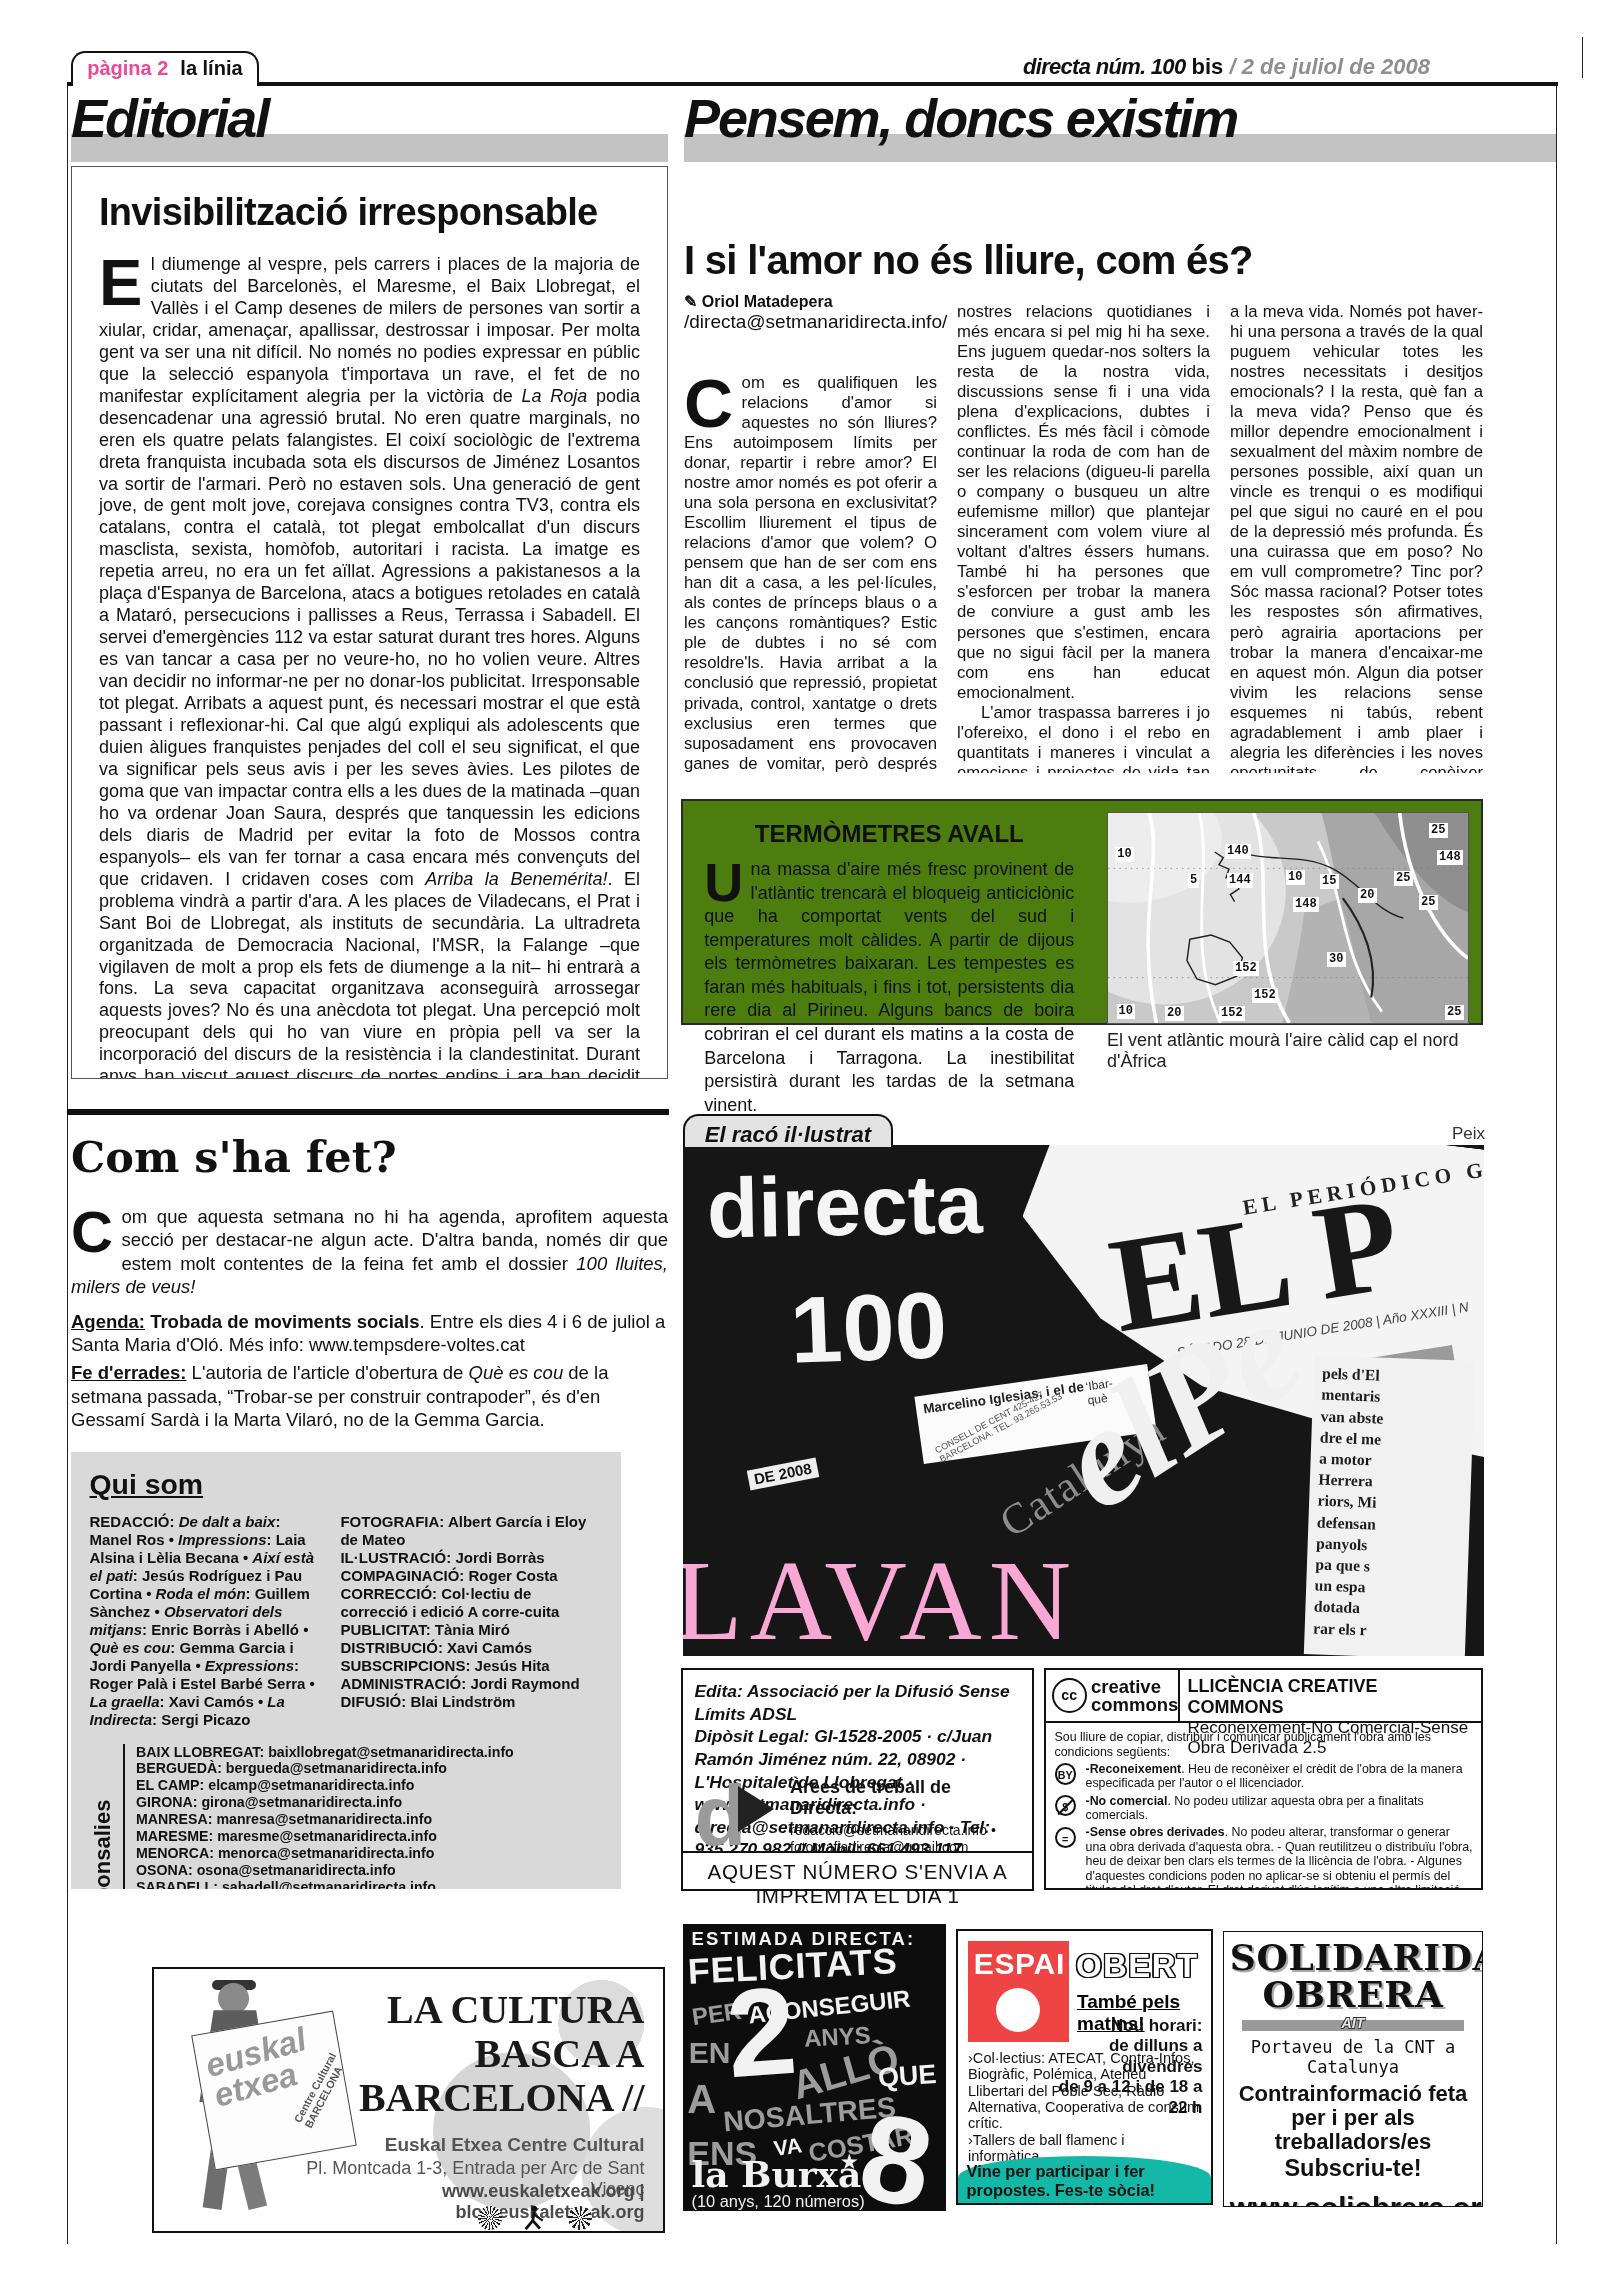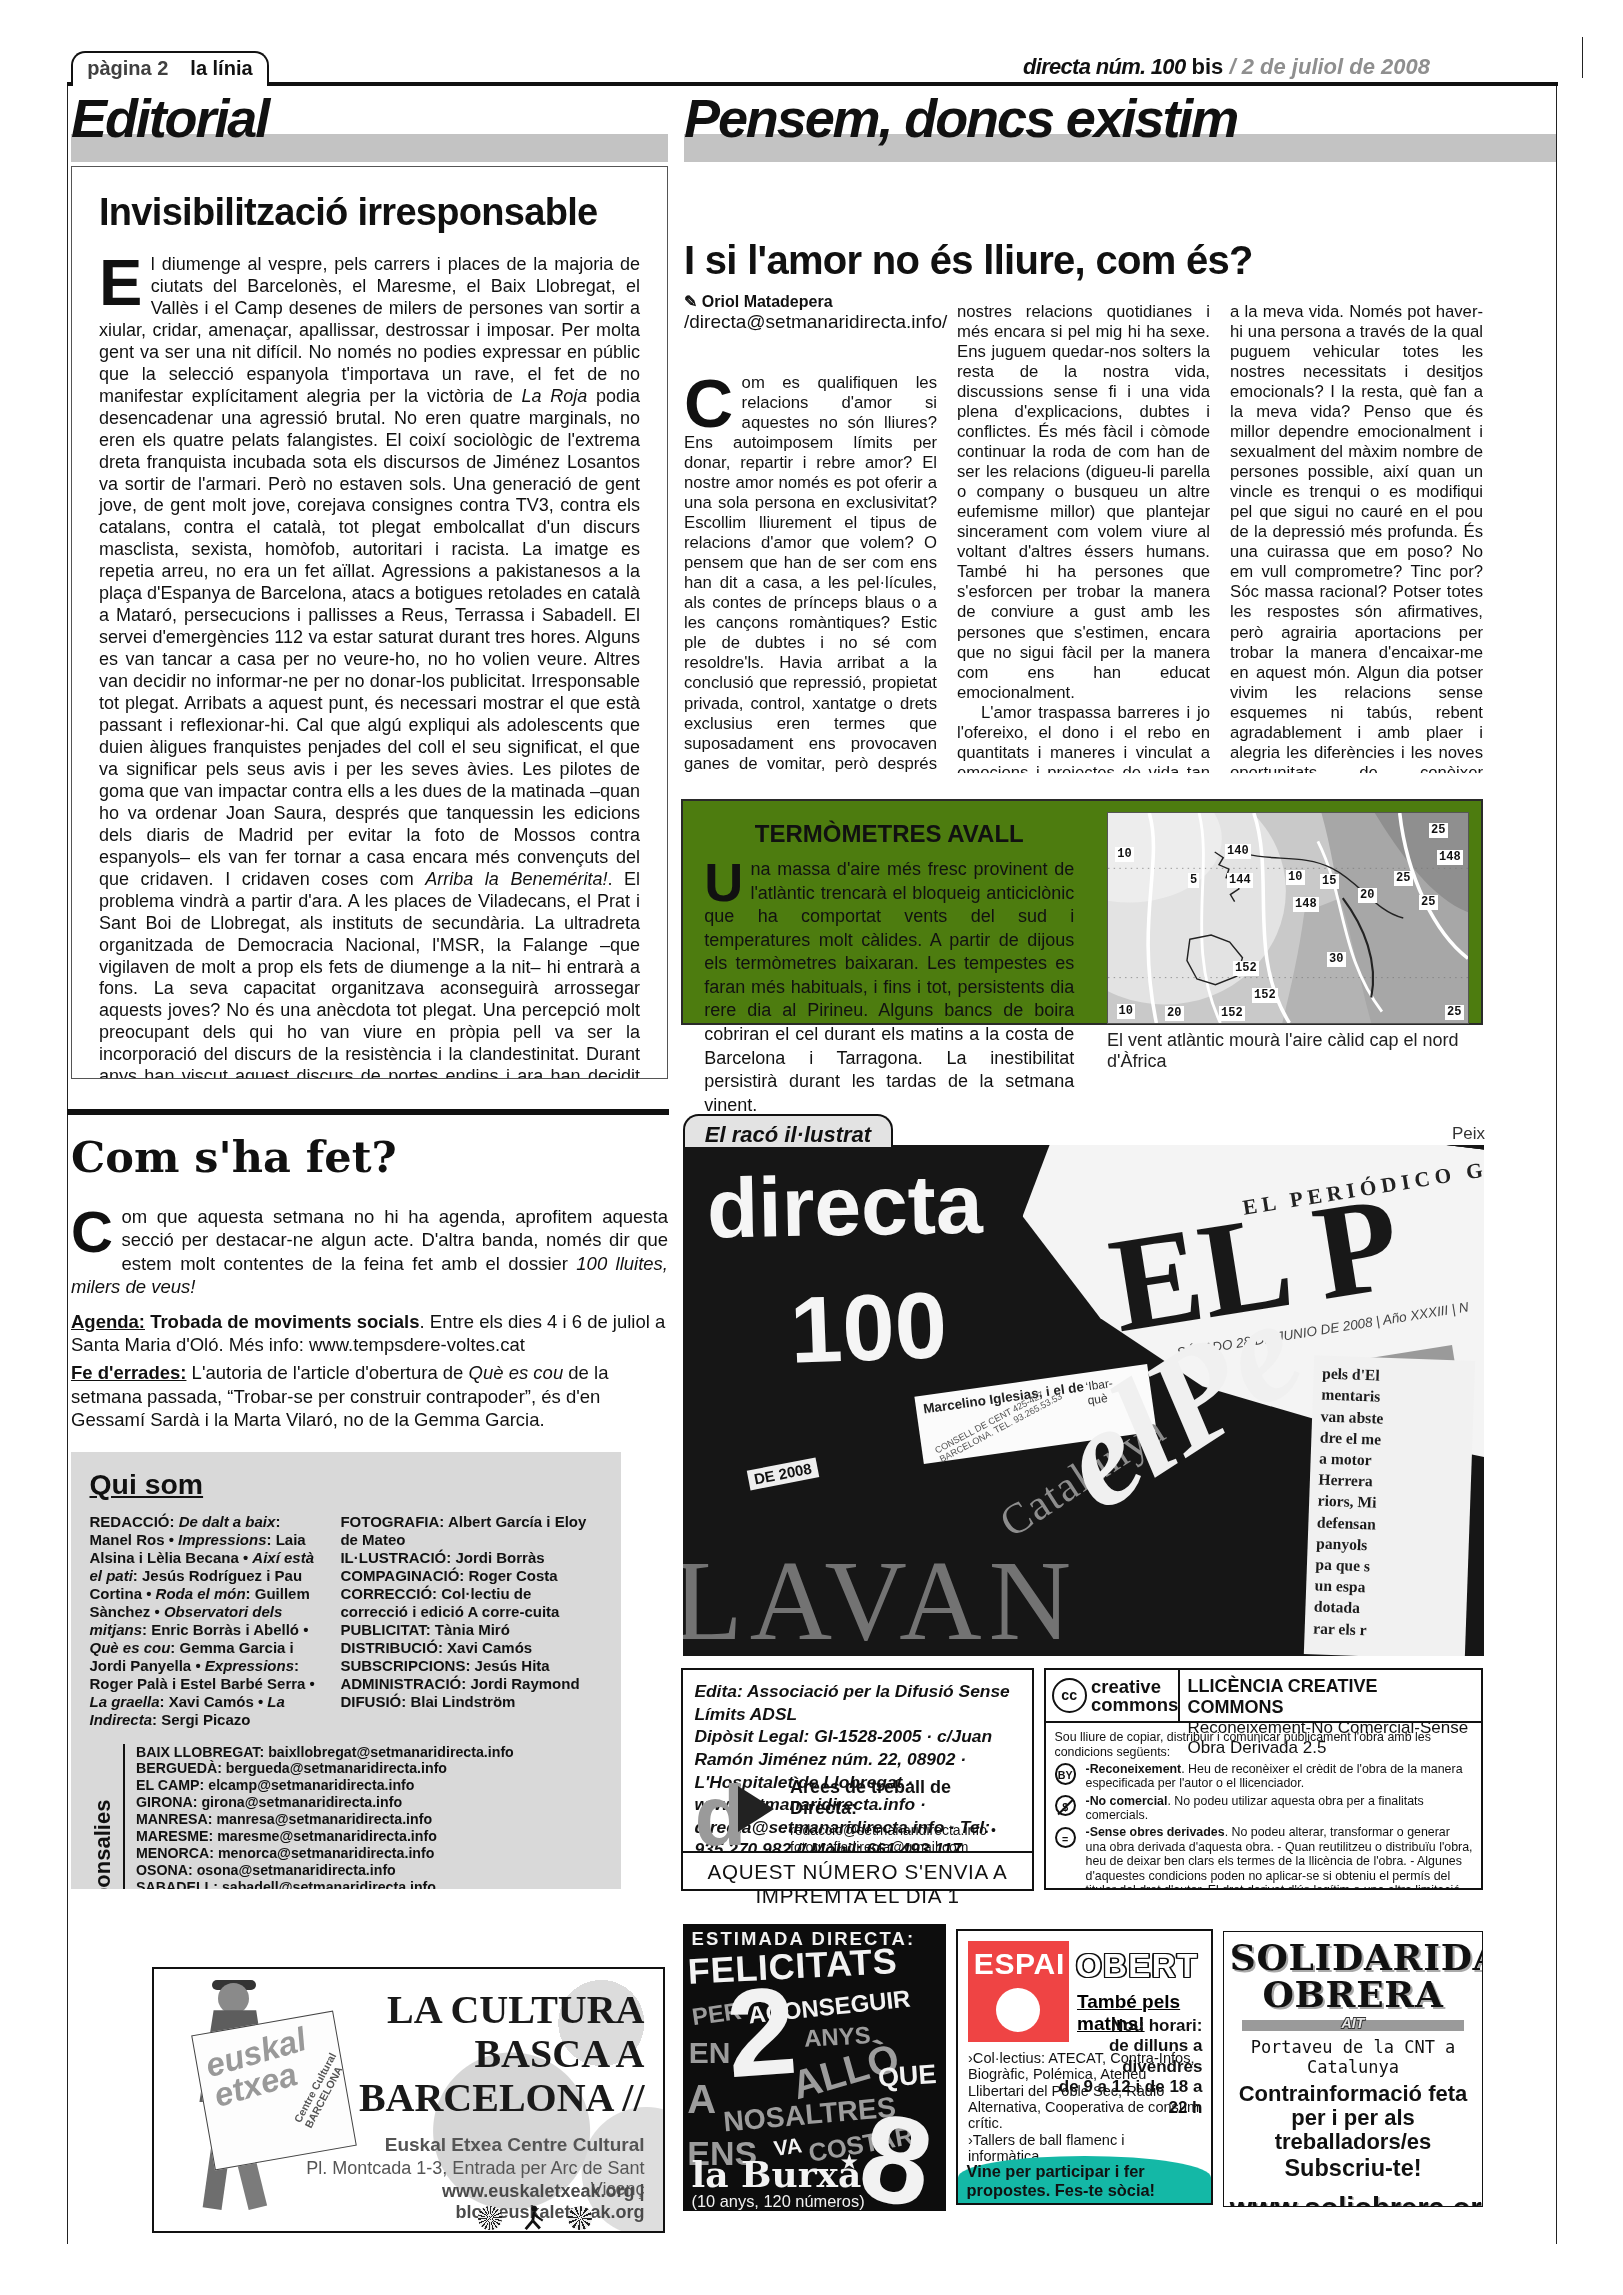--- a/index.html
+++ b/index.html
@@ -9,21 +9,21 @@
   .b{font-weight:700;} .i{font-style:italic;} .bi{font-weight:700;font-style:italic;}
   .bu{font-weight:700;text-decoration:underline;}
   .serif{font-family:"Liberation Serif",serif;}
   .slab{font-family:"DejaVu Serif",serif;}
   .just{text-align:justify;}
   
   .vrule{position:absolute;width:1.4px;background:#222;}
   .hrule{position:absolute;height:3.6px;background:#111;}
   
   .tab{position:absolute;left:71px;top:51px;height:28.4px;border:2.1px solid #111;border-bottom:none;border-radius:14.2px 14.2px 0 0;background:#fff;padding:4.3px 14.2px 0 14.2px;font-size:20px;font-weight:700;z-index:3;}
-  .tab .pg{color:#404040;margin-right:22px;}
+  .tab .pg{color:#ec4899;margin-right:12px;}
   .issue{position:absolute;top:54px;right:193px;font-size:22px;font-weight:700;z-index:3;}
   .issue .brand{font-style:italic;letter-spacing:-0.7px;}
   .issue .gray{color:#8f8f8f;font-style:italic;}
   
   .masthead{font-style:italic;font-weight:700;letter-spacing:-2.1px;z-index:2;}
   .graybar{position:absolute;height:28.4px;background:#c3c3c3;z-index:1;}
   .ed-box{position:absolute;left:71px;top:166px;width:597px;height:913px;border:1.4px solid #555;background:#fff;padding:24px 27px;box-sizing:border-box;z-index:2;overflow:hidden;}
   .ed-headline{font-size:38px;font-weight:700;letter-spacing:-0.7px;margin:0 0 20px 0;}
   .bodytext{font-size:18px;line-height:1.22;}
   .dc{float:left;font-weight:700;font-size:65px;line-height:0.72;padding:5.7px 8.5px 0 0;}
@@ -279,21 +279,21 @@
     <span style="left:65px;top:319px;font-size:15px;font-weight:700;color:#111;background:#eee;padding:1.4px 5.7px;transform:rotate(-11deg);">DE 2008</span>
     <div class="slip">
       <span style="left:7.1px;top:5.7px;font-size:13.5px;font-weight:700;color:#222;">Marcelino Iglesias, i el de</span>
       <span class="pre" style="left:171px;top:7.1px;font-size:12px;color:#333;">‘Ibar-
 què</span>
       <span class="pre" style="left:11.4px;top:28.4px;font-size:9.2px;color:#555;transform:rotate(-20deg);">CONSELL DE CENT 425-427
 BARCELONA. TEL. 93.265.53.53</span>
     </div>
     <span class="serif" style="left:306px;top:306px;font-size:43px;color:#8d8d8d;transform:rotate(-33deg);letter-spacing:1.4px;">Catalunya</span>
     <span class="serif" style="left:370px;top:178px;font-size:142px;font-weight:700;font-style:italic;color:#f0f0f0;transform:rotate(-33deg);">elPe</span>
-    <span class="serif" style="left:-10px;top:390px;font-size:114px;color:#737373;letter-spacing:7.1px;">LAVAN</span>
+    <span class="serif" style="left:-10px;top:390px;font-size:114px;color:#f9a8d4;letter-spacing:7.1px;">LAVAN</span>
     <div class="newscol">
       <span class="pre serif" style="position:static;font-size:15.6px;font-weight:700;line-height:1.36;color:#1c1c1c;">pels d'El
 mentaris
 van abste
 dre el me
 a motor
 Herrera
 riors, Mi
 defensan
 panyols

